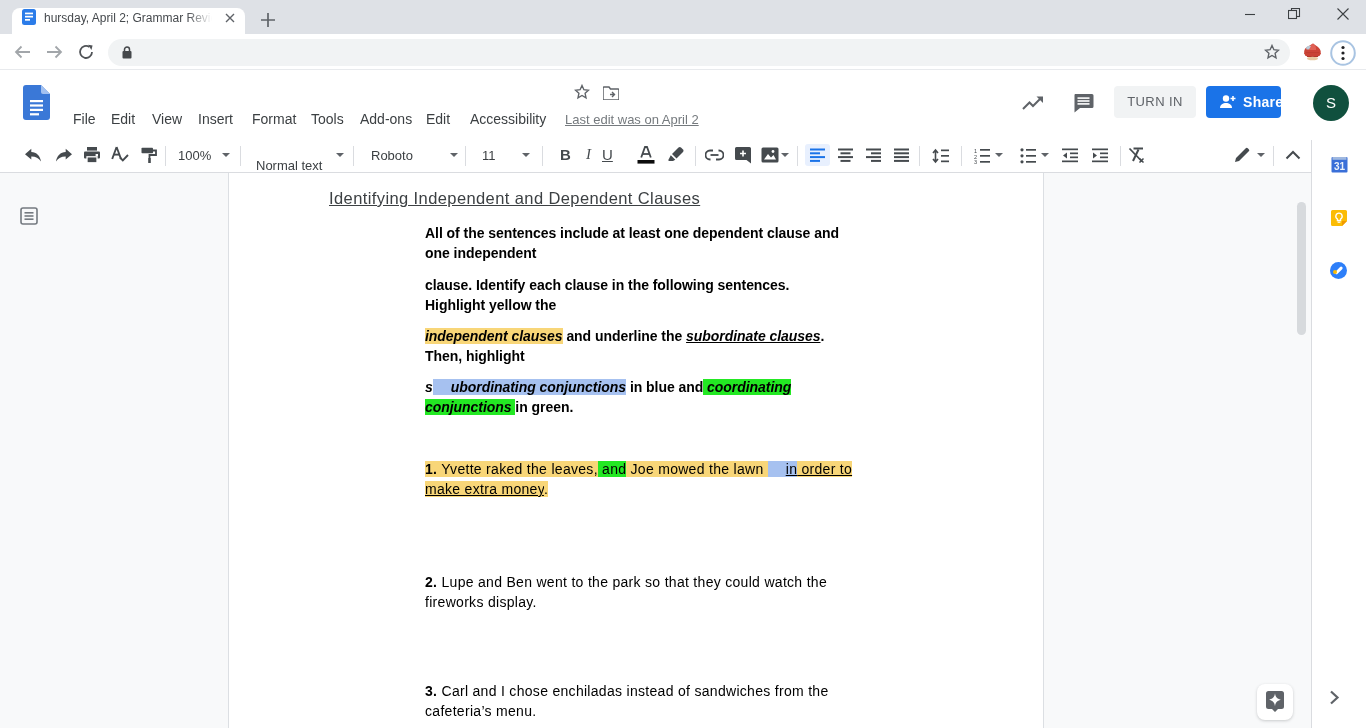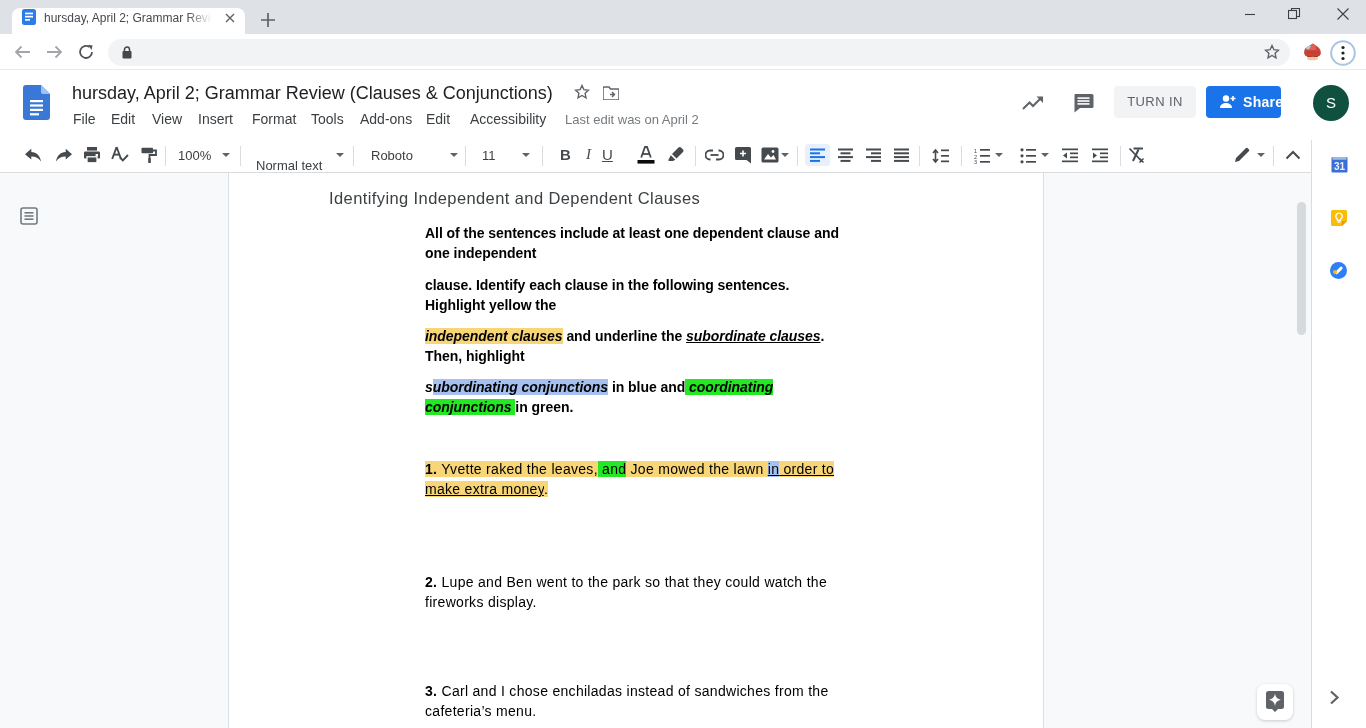--- a/index.html
+++ b/index.html
@@ -12,21 +12,21 @@
   #tabtitle { left:32px; top:3px; line-height:14px; font-size:12px; color:#45494d; white-space:nowrap; width:168px; overflow:hidden;
     -webkit-mask-image:linear-gradient(90deg,#000 85%,transparent 100%); }
   
   #addr { left:0; top:34px; width:1366px; height:36px; background:#fff; border-bottom:1px solid #e8eaed; }
   #pill { left:108px; top:39px; width:1182px; height:27px; background:#f1f3f4; border-radius:14px; }
   #url { left:142px; top:45px; font-size:14px; color:#202124; letter-spacing:-0.2px; }
   
   #dhead { left:0; top:70px; width:1366px; height:70px; background:#fff; }
   #dtitle { left:72px; top:84px; font-size:18px; line-height:18px; color:#202124; letter-spacing:0px; }
   .menu { top:111px; font-size:14px; color:#3c4043; }
-  #lastedit { left:565px; top:112px; font-size:13px; color:#757a7e; }
+  #lastedit { left:565px; top:112px; font-size:13px; color:#757a7e; text-decoration:underline; }
   #turnin { left:1114px; top:86px; width:82px; height:32px; background:#f1f3f4; border-radius:4px;
      color:#5f6368; font-size:13px; letter-spacing:0.4px; text-align:center; line-height:32px; }
   #share { left:1206px; top:86px; width:75px; height:32px; background:#1a73e8; border-radius:4px; color:#fff; }
   #sharetxt { left:37px; top:8px; font-size:14px; font-weight:bold; letter-spacing:0.3px; }
   #avatar { left:1313px; top:85px; width:36px; height:36px; border-radius:50%; background:#10503e;
      color:#fff; font-size:15px; text-align:center; line-height:36px; }
   
   #tbar { left:0; top:140px; width:1311px; height:33px; background:#fff; border-bottom:1px solid #dadce0; }
   .tdiv { top:6px; width:1px; height:20px; background:#dadce0; position:absolute; }
   .ttxt { font-size:13px; color:#3c4043; position:absolute; top:9px; }
@@ -35,23 +35,23 @@
   #canvas { left:0; top:173px; width:1311px; height:555px; background:#f8f9fa; }
   #page { left:228px; top:173px; width:816px; height:555px; background:#fff; border-left:1px solid #dcdfe3; border-right:1px solid #dcdfe3; }
   #scrollthumb { left:1297px; top:202px; width:9px; height:133px; background:#d7dadd; border-radius:4.5px; }
   #sidebar { left:1311px; top:140px; width:55px; height:588px; background:#fff; border-left:1px solid #dadce0; }
   
   .doc { position:absolute; white-space:nowrap; line-height:20px; color:#000; }
   .db { font-size:14px; font-weight:bold; letter-spacing:-0.05px; }
   .dr { font-size:14px; letter-spacing:0.3px; }
   .hy { background:#f8d678; }
   .hg { background:#23e823; }
-  .hb { background:#a6c1f0; }
+  .hb { background:#a6c1f0;padding-left:18px; }
   .u  { text-decoration:underline; }
-  #doctitle { left:329px; top:188px; font-size:16.5px; color:#3c4043; letter-spacing:0.4px; }
+  #doctitle { left:329px; top:188px; font-size:16.5px; color:#3c4043; letter-spacing:0.4px;text-decoration:underline; }
 </style>
 </head>
 <body>
 <div id="app">
 
   <div id="tabstrip" class="abs"></div>
   <div id="tab" class="abs">
     <svg class="abs" style="left:9px;top:1px" width="16" height="16" viewBox="0 0 16 16">
       <rect x="1" y="0" width="14" height="16" rx="2.5" fill="#2b7ce9"></rect>
       <rect x="4" y="3.6" width="8" height="1.7" fill="#fff"></rect>
@@ -114,21 +114,20 @@
 
   <div id="dhead" class="abs"></div>
   <svg class="abs" style="left:23px;top:85px" width="27" height="35" viewBox="0 0 27 35">
     <path d="M3 0 h15 l9 9 v23 a3 3 0 0 1 -3 3 h-21 a3 3 0 0 1 -3 -3 v-29 a3 3 0 0 1 3 -3 Z" fill="#3a78d7"></path>
     <path d="M18 0 l9 9 h-7 a2 2 0 0 1 -2 -2 Z" fill="#a3c1f0"></path>
     <rect x="7" y="15" width="13" height="2.2" fill="#fff"></rect>
     <rect x="7" y="19.4" width="13" height="2.2" fill="#fff"></rect>
     <rect x="7" y="23.8" width="13" height="2.2" fill="#fff"></rect>
     <rect x="7" y="28.2" width="9" height="2.2" fill="#fff"></rect>
   </svg>
-  <div id="dtitle" class="abs">hursday, April 2; Grammar Review (Clauses &amp; Conjunctions)</div>
   <svg class="abs" style="left:574px;top:84px" width="16" height="16" viewBox="0 0 16 16">
     <path d="M8 1.5 L9.9 5.7 14.5 6.2 11.1 9.3 12 13.8 8 11.5 4 13.8 4.9 9.3 1.5 6.2 6.1 5.7 Z" fill="none" stroke="#5f6368" stroke-width="1.4"></path>
   </svg>
   <svg class="abs" style="left:603px;top:86px" width="16" height="14" viewBox="0 0 16 14">
     <path d="M1 1 h5 l1.5 2 H15 a1 1 0 0 1 1 1 v9 a1 1 0 0 1 -1 1 H1 a1 1 0 0 1 -1-1 V2 a1 1 0 0 1 1 -1 Z" fill="none" stroke="#5f6368" stroke-width="1.5"></path>
     <path d="M7 8.5 h4 M9 6 l2.5 2.5 L9 11" stroke="#5f6368" stroke-width="1.4" fill="none"></path>
   </svg>
   <div class="menu abs" style="left:73px">File</div>
   <div class="menu abs" style="left:111px">Edit</div>
   <div class="menu abs" style="left:152px">View</div>

